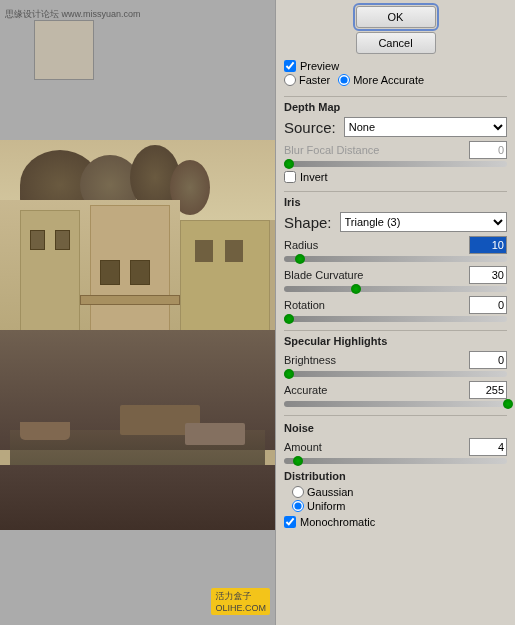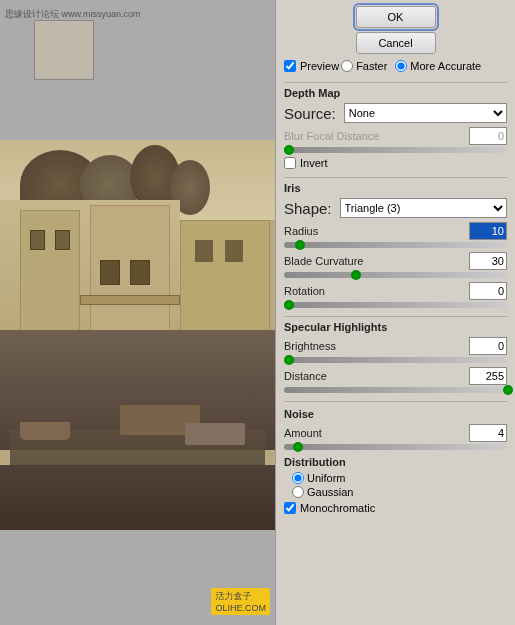--- a/index.html
+++ b/index.html
@@ -105,21 +105,21 @@
       border-radius: 3px;
       font-size: 11px;
       cursor: pointer;
       display: flex;
       align-items: center;
       justify-content: center;
     }
 
     .options-row {
       display: flex;
-      flex-direction: row;
+      flex-direction: column;
       gap: 2px;
       margin-bottom: 6px;
     }
 
     .checkbox-row {
       display: flex;
       align-items: center;
       gap: 4px;
     }
 
@@ -401,21 +401,21 @@
 
     <div class="field-row">
       <span class="field-label">Brightness</span>
       <input type="text" class="field-value" value="0" style="">
     </div>
     <div class="slider-track">
       <div class="slider-thumb" style="left:0%;"></div>
     </div>
 
     <div class="field-row">
-      <span class="field-label">Distance</span>
+      <span class="field-label">Accurate</span>
       <input type="text" class="field-value" value="255" style="">
     </div>
     <div class="slider-track">
       <div class="slider-thumb" style="left:98%;"></div>
     </div>
   </div>
 
   <div class="section-divider"></div>
 
   <div class="noise-section">
@@ -427,27 +427,27 @@
     </div>
     <div class="slider-track">
       <div class="slider-thumb" style="left:4%;"></div>
     </div>
   </div>
 
   <div class="distribution-section">
     <div class="section-label">Distribution</div>
     <div class="dist-radio-group">
       <div class="radio-item">
+        <input type="radio" name="distribution" style="">
+        <span>Gaussian</span>
+      </div>
+      <div class="radio-item">
         <input type="radio" name="distribution" checked="" style="">
         <span>Uniform</span>
       </div>
-      <div class="radio-item">
-        <input type="radio" name="distribution" style="">
-        <span>Gaussian</span>
-      </div>
     </div>
   </div>
 
   <div class="checkbox-row" style="margin-top:4px;">
     <input type="checkbox" class="checkbox" checked="" style="">
     <span>Monochromatic</span>
   </div>
 
 </div>
 

